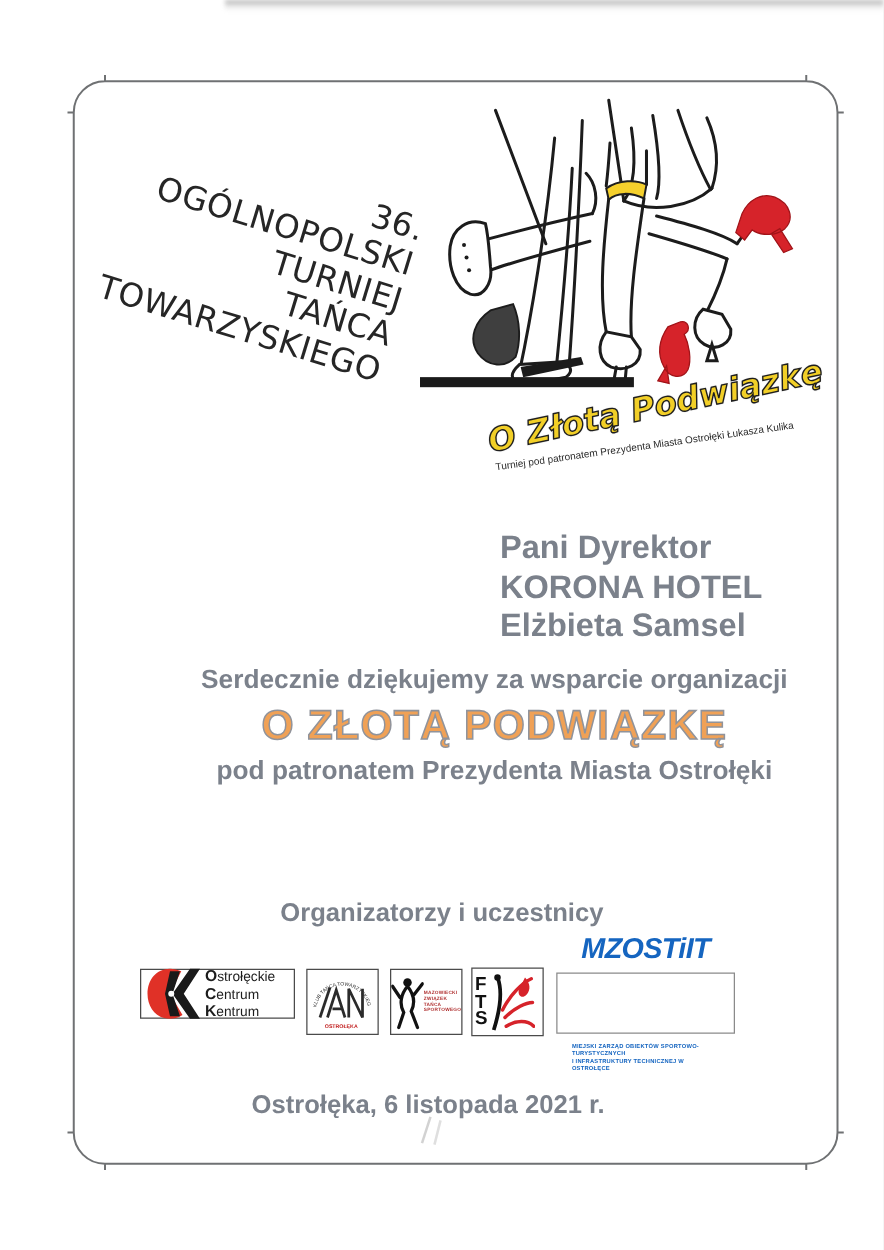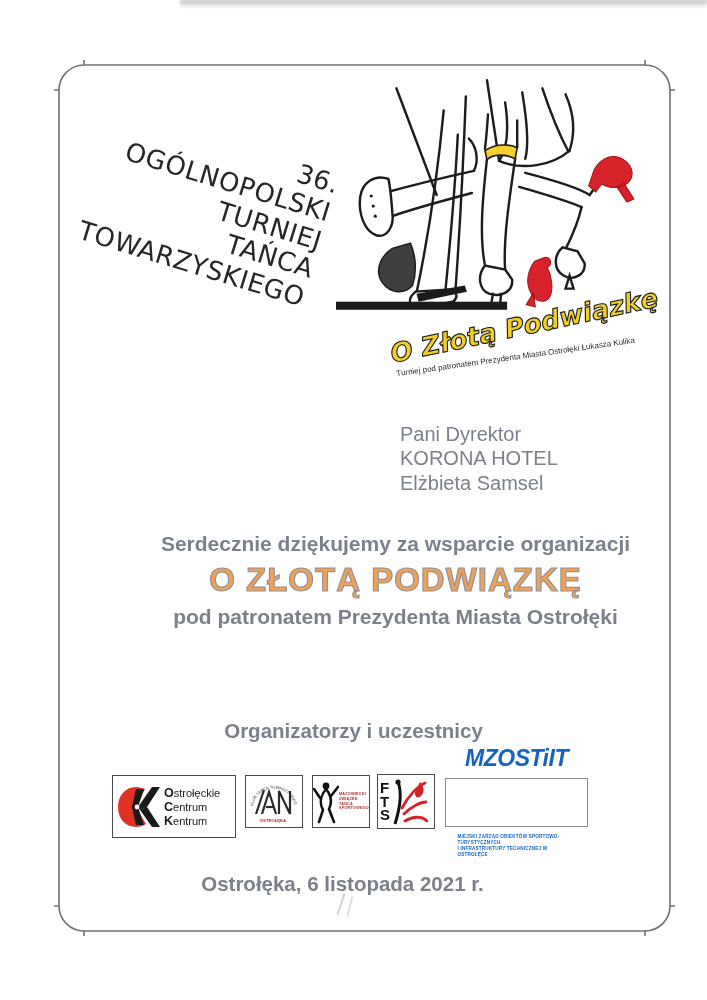--- a/index.html
+++ b/index.html
@@ -34,40 +34,40 @@
     text-shadow:0 0 1px #1e1e1e;
   }
   .event-logo-subtitle{
     position:absolute;left:384px;top:371px;width:266px;
     transform:rotate(-8deg);transform-origin:left center;
     font-size:8px;font-weight:500;color:#2a2a2a;white-space:nowrap;text-align:center;
   }
   
   .recipient{
     position:absolute;left:400px;top:422px;
-    font-size:20px;font-weight:normal;color:#7b818b;line-height:1.22;
+    font-size:26px;font-weight:bold;color:#7b818b;line-height:1.22;
   }
   
   .message{position:absolute;left:0;top:531px;width:707px;text-align:center;color:#7b818b;margin-left:42px;}
   .message .m-line{font-size:21px;font-weight:bold;line-height:1.22;}
   .message .m-highlight{
     font-size:33px;font-weight:bold;letter-spacing:1px;line-height:1.3;
     color:#f0a156;-webkit-text-stroke:1.2px #90939b;margin:2px 0;
   }
   .organizers{
     position:absolute;left:0;top:719px;width:707px;text-align:center;
     font-size:20.5px;font-weight:bold;color:#7b818b;
   }
   .date-line{
     position:absolute;left:0;top:872px;width:685px;text-align:center;
     font-size:20.5px;font-weight:bold;color:#7b818b;
   }
   
   .logo-box{position:absolute;background:#fff;border:1.5px solid #4a4a4a;box-sizing:border-box;}
-  .ock{left:112px;top:775px;width:124px;height:63px;display:flex;align-items:center;padding:2px 3px;}
+  .ock{left:112px;top:775px;width:124px;height:40px;display:flex;align-items:center;padding:2px 3px;}
   .ock-text{font-size:11px;line-height:1.12;color:#1c1c1c;margin-left:2px;}
   .ock-text b{font-size:12.5px;}
   .ktt{left:245px;top:775px;width:58px;height:53px;}
   .mzts{left:312px;top:775px;width:58px;height:53px;display:flex;align-items:center;}
   .mzts-text{font-size:3.8px;font-weight:bold;color:#b03030;line-height:1.25;letter-spacing:.2px;}
   .fts{left:377px;top:774px;width:58px;height:55px;display:flex;align-items:center;padding:2px;}
   .fts-letters{font-size:15px;font-weight:bold;color:#111;line-height:.92;letter-spacing:0;}
   .mzostiit{left:445px;top:778px;width:143px;height:49px;border:1.5px solid #8a8a8a;
     display:flex;flex-direction:column;align-items:center;justify-content:center;padding:2px 6px;gap:30px;}
   .mzostiit-name{font-size:23px;font-weight:bold;font-style:italic;color:#1565c0;

